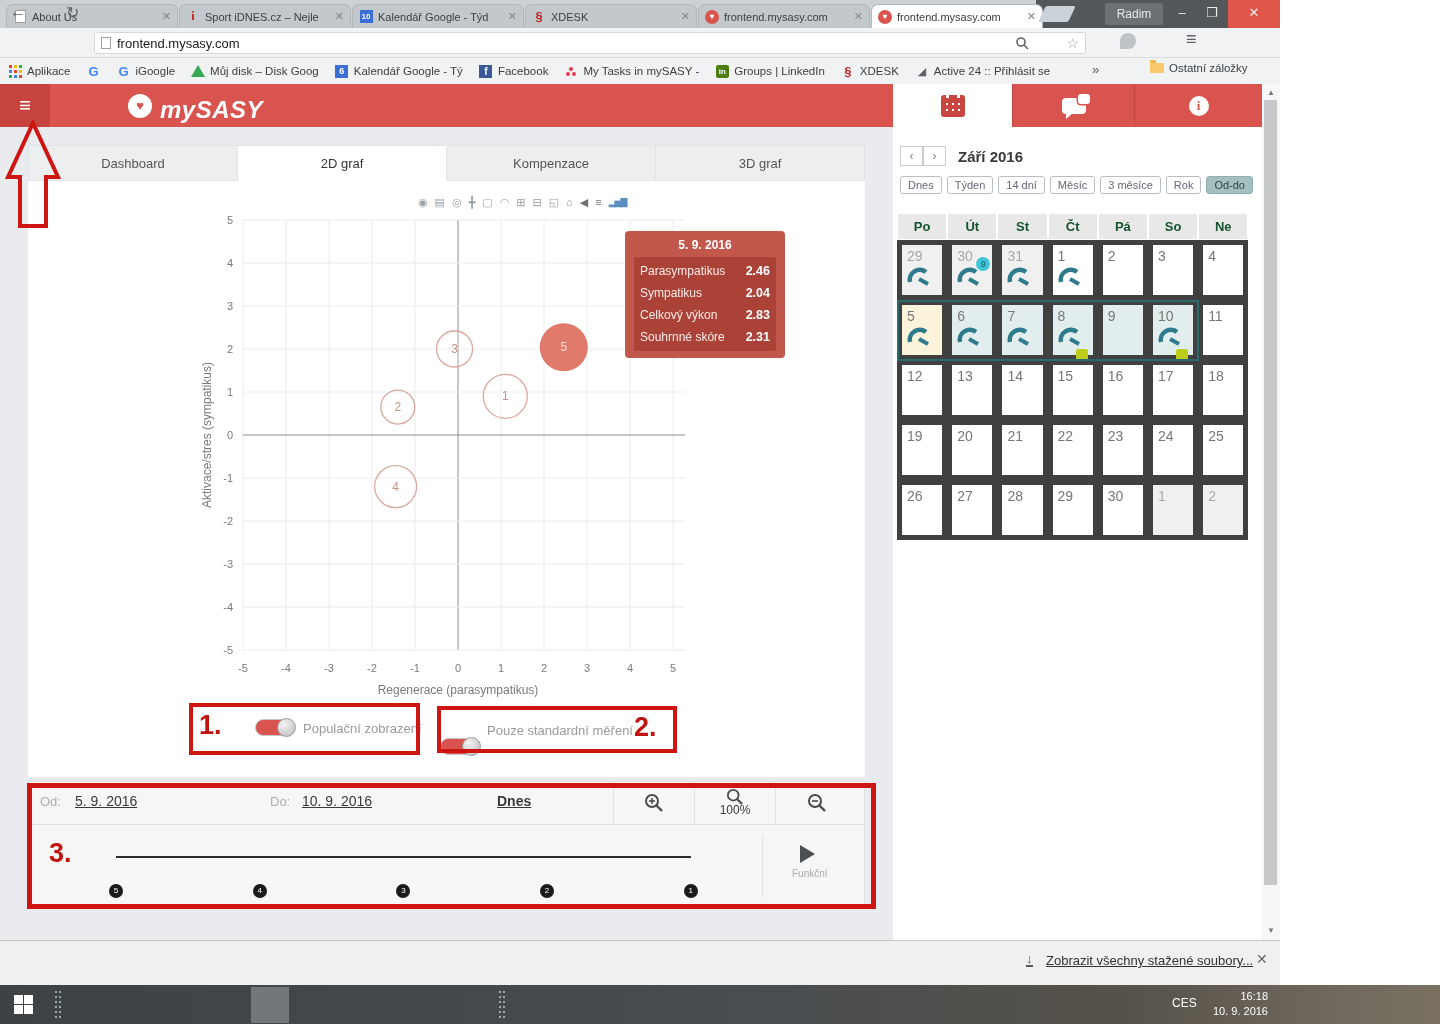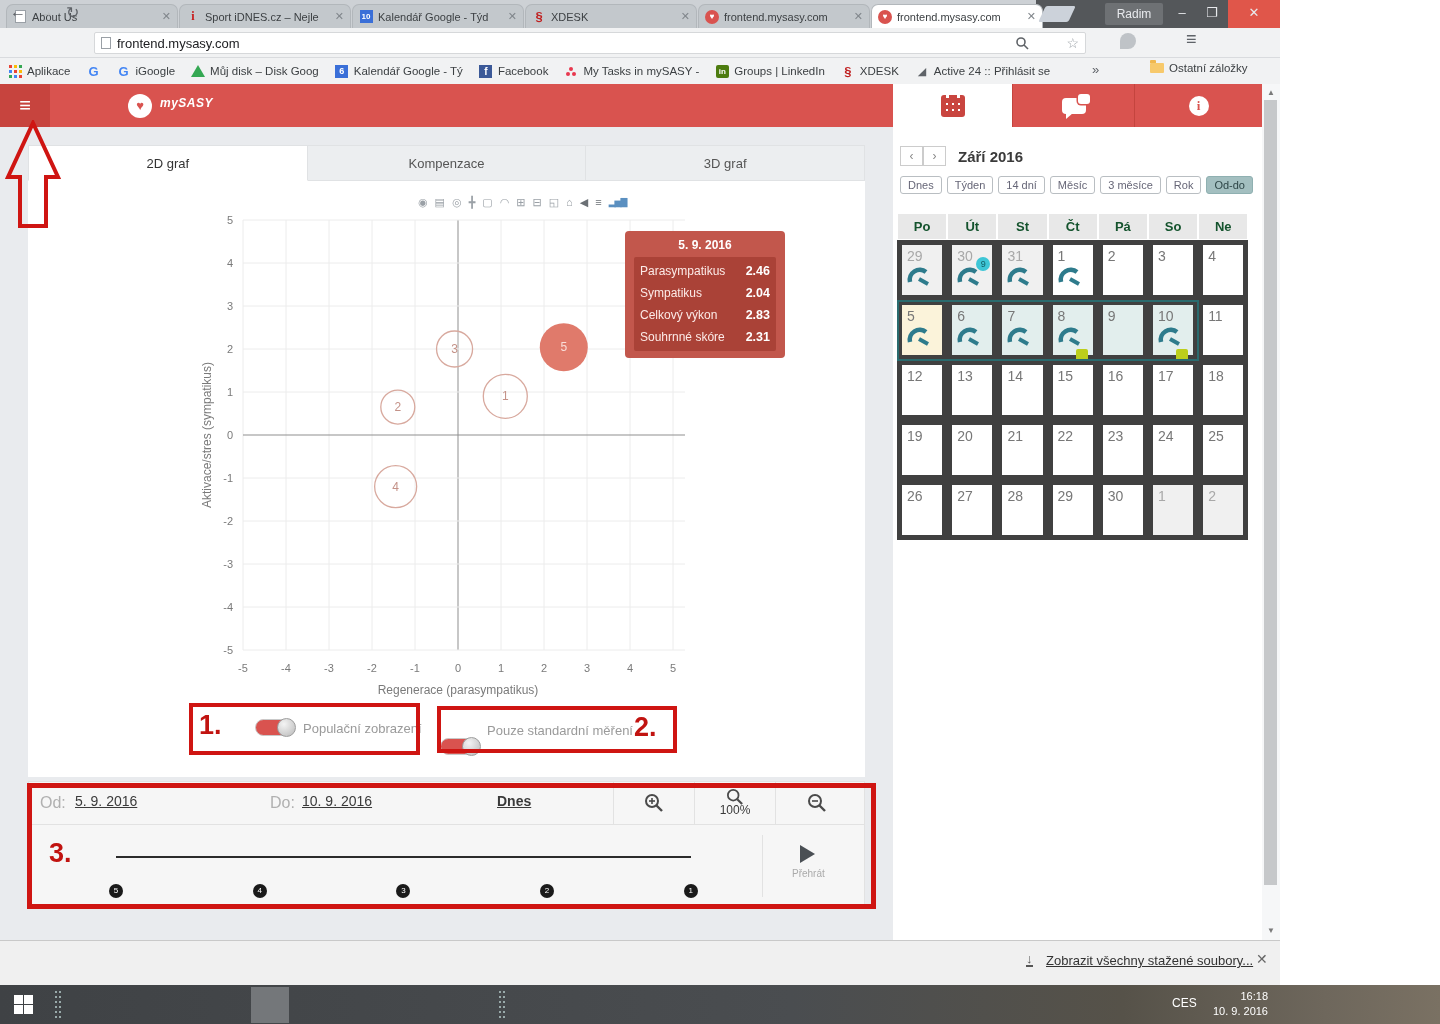--- a/index.html
+++ b/index.html
@@ -51,21 +51,21 @@
 .ic-folder { width:14px; height:10px; background:#f7c96b; border-radius:1px; position:relative; }
 .ic-folder::before { content:""; position:absolute; top:-3px; left:0; width:6px; height:3px; background:#f0b84f; border-radius:1px 1px 0 0; }
 #bm-overflow { position:absolute; left:1092px; top:62px; font-size:13px; color:#5f6368; }
 #bm-other { position:absolute; left:1150px; top:61px; }
 
 
 #page { left:0; top:84px; width:1280px; height:856px; background:#e9ebee; }
 #appheader { left:0; top:84px; width:1262px; height:43px; background:#d9534f; }
 #burger { left:0; top:84px; width:50px; height:43px; background:#c7443e; color:#fff; font-size:20px; text-align:center; line-height:42px; }
 #logo-circle { left:128px; top:94px; width:24px; height:24px; background:#fff; border-radius:50%; color:#d9534f; font-size:13px; text-align:center; line-height:24px; }
-#logo-text { left:160px; top:96px; color:#fff; font-size:12px; font-weight:bold; font-style:italic; letter-spacing:.5px; }
+#logo-text { left:160px; top:96px; color:#fff; font-size:24px; font-weight:bold; font-style:italic; letter-spacing:.5px; }
 
 #apptabs { left:28px; top:145px; width:837px; height:36px; display:flex; }
 .apptab { flex:1; background:#eceef0; border:1px solid #e0e2e4; border-left:none; font-size:13px; color:#555;
   display:flex; align-items:center; justify-content:center; }
 .apptab:first-child { border-left:1px solid #e0e2e4; }
 .apptab.active { background:#fff; border-bottom:1px solid #fff; color:#333; }
 
 #panel { left:28px; top:181px; width:837px; height:596px; background:#fff; }
 #modebar { left:418px; top:195px; display:flex; gap:7px; align-items:center; }
 .mb { font-size:11px; color:#9aa0a6; line-height:14px; }
@@ -81,21 +81,21 @@
 
 .toggle-pill { width:40px; height:17px; border-radius:9px; background:#d9534f; border:1px solid #c9c9c9; position:relative; }
 .toggle-pill .knob { position:absolute; right:-2px; top:-2px; width:19px; height:19px; border-radius:50%;
   background:radial-gradient(circle at 35% 30%, #f4f4f4, #b9b9b9); border:1px solid #9d9d9d; }
 .toggle-label { font-size:13px; color:#9a9a9a; }
 #toggle1 { left:255px; top:719px; } #toggle1-label { left:303px; top:721px; }
 #toggle2 { left:440px; top:721px; } #toggle2-label { left:487px; top:723px; }
 
 #datebar { left:28px; top:781px; width:837px; height:44px; background:#f6f6f6; border:1px solid #e2e2e2; }
 .dcell-sep { top:782px; width:1px; height:42px; background:#e2e2e2; }
-.dlabel { font-size:16px; color:#b0b0b0; }
+.dlabel { font-size:13px; color:#b0b0b0; }
 .dval { font-size:14px; color:#3a3a3a; text-decoration:underline; }
 #od-label { left:40px; top:794px; } #od-val { left:75px; top:793px; }
 #do-label { left:270px; top:794px; } #do-val { left:302px; top:793px; }
 #dnes-link { left:497px; top:793px; font-weight:bold; }
 .zoomcell { top:781px; height:44px; display:flex; flex-direction:column; align-items:center; justify-content:center; }
 #zi-cell { left:614px; width:80px; } #zp-cell { left:695px; width:80px; } #zo-cell { left:776px; width:81px; }
 #zoom-pct { font-size:12px; color:#3a3a3a; margin-top:-2px; }
 
 #timelinebar { left:28px; top:825px; width:837px; height:83px; background:#f6f6f6; border:1px solid #e2e2e2; border-top:none; }
 #tl-line { left:116px; top:856px; width:575px; height:2px; background:#2b2b2b; }
@@ -302,20 +302,21 @@
     <span>Ostatní záložky</span>
   </div>
 
   <div class="abs" id="page"></div>
   <div class="abs" id="appheader"></div>
   <div class="abs" id="burger">≡</div>
   <div class="abs" id="logo-circle">♥</div>
   <div class="abs" id="logo-text">mySASY</div>
 
   <div class="abs" id="apptabs">
+      <div class="apptab">Dashboard</div>
       <div class="apptab active">2D graf</div>
       <div class="apptab">Kompenzace</div>
       <div class="apptab">3D graf</div>
     </div>
   <div class="abs" id="panel"></div>
   <div class="abs" id="modebar">
       <span class="mb">◉</span>
       <span class="mb">▤</span>
       <span class="mb">◎</span>
       <span class="mb">╋</span>
@@ -466,21 +467,21 @@
   <div class="abs" id="tl-line"></div>
   <div class="abs" id="tl-dots">
       <div class="abs tl-dot" style="left: 109px;">5</div>
       <div class="abs tl-dot" style="left: 252.7px;">4</div>
       <div class="abs tl-dot" style="left: 396.4px;">3</div>
       <div class="abs tl-dot" style="left: 540.1px;">2</div>
       <div class="abs tl-dot" style="left: 683.8px;">1</div>
     </div>
   <div class="abs" id="tl-sep"></div>
   <div class="abs" id="play-btn"></div>
-  <div class="abs" id="play-label">Přehrát</div>
+  <div class="abs" id="play-label">Funkční</div>
 
   <div class="abs" id="sidebar"></div>
   <div class="abs sbtab" id="sbtab-cal">
       <span class="cal-ic"></span>
     </div>
   <div class="abs sbtab" id="sbtab-chat">
       <span class="chat-ic"></span>
     </div>
   <div class="abs sbtab" id="sbtab-info">
       <span class="info-ic">i</span>

